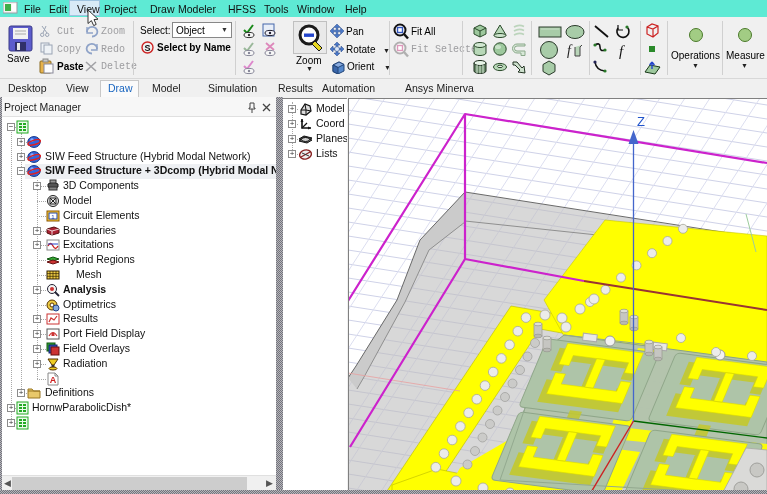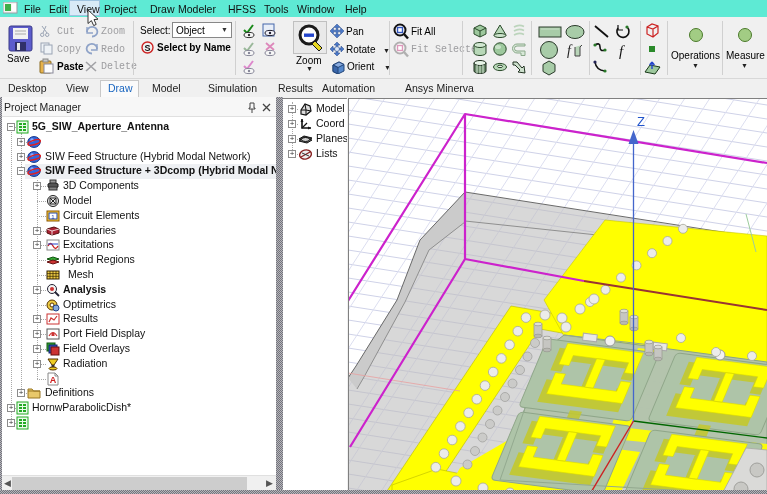--- a/index.html
+++ b/index.html
@@ -286,21 +286,20 @@
 <div class="eb" style="left:5px;top:26px">−</div>
 <svg class="abs" style="left:14px;top:23px" width="14" height="14">
       <rect x="1" y="1" width="11" height="12" fill="#eafaea" stroke="#22aa22"></rect>
       <rect x="3" y="3" width="3" height="2" fill="#22aa22"></rect>
       <rect x="7" y="3" width="3" height="2" fill="#22aa22"></rect>
       <rect x="3" y="6" width="3" height="2" fill="#22aa22"></rect>
       <rect x="7" y="6" width="3" height="2" fill="#22aa22"></rect>
       <rect x="3" y="9" width="3" height="2" fill="#22aa22"></rect>
       <rect x="7" y="9" width="3" height="2" fill="#22aa22"></rect>
     </svg>
-<div class="trow" style="left:30px;top:22px;font-weight:bold">5G_SIW_Aperture_Antenna</div>
 <div class="doth" style="left:19px;top:45px;width:6px;"></div>
 <div class="eb" style="left:15px;top:41px">+</div>
 <svg class="abs" style="left:25px;top:38px" width="14" height="14">
       <ellipse cx="7" cy="7" rx="6.2" ry="5.4" fill="#3366dd" stroke="#113388"></ellipse>
       <circle cx="5" cy="5" r="1.8" fill="#88aaff"></circle>
       <ellipse cx="7" cy="7.5" rx="6.4" ry="2.2" fill="none" stroke="#dd2222" stroke-width="1.5" transform="rotate(-18 7 7)"></ellipse>
     </svg>
 <div class="doth" style="left:19px;top:60px;width:6px;"></div>
 <div class="eb" style="left:15px;top:56px">+</div>
 <svg class="abs" style="left:25px;top:53px" width="14" height="14">
@@ -358,21 +357,21 @@
 <svg class="abs" style="left:44px;top:156px" width="14" height="14">
       <path d="M1,6 L7,4 L13,6 L7,8 Z" fill="#33aa33" stroke="#115511"></path>
       <path d="M1,9 L7,7 L13,9 L7,11 Z" fill="#cc3333" stroke="#661111"></path>
     </svg>
 <div class="trow" style="left:61px;top:155px;font-weight:normal">Hybrid Regions</div>
 <div class="doth" style="left:35px;top:178px;width:9px;"></div>
 <svg class="abs" style="left:44px;top:171px" width="14" height="14">
       <rect x="1" y="3" width="12" height="8" fill="#eecc44" stroke="#332200"></rect>
       <path d="M1,5.6 L13,5.6 M1,8.3 L13,8.3 M4,3 L4,11 M7,3 L7,11 M10,3 L10,11" stroke="#332200" stroke-width="0.7"></path>
     </svg>
-<div class="trow" style="left:66px;top:170px;font-weight:normal">Mesh</div>
+<div class="trow" style="left:74px;top:170px;font-weight:normal">Mesh</div>
 <div class="doth" style="left:35px;top:193px;width:9px;"></div>
 <div class="eb" style="left:31px;top:189px">+</div>
 <svg class="abs" style="left:44px;top:186px" width="14" height="14">
       <circle cx="6" cy="6" r="4.5" fill="#f4f4f4" stroke="#223"></circle>
       <circle cx="6" cy="6" r="2" fill="#cc3333"></circle>
       <path d="M9,9 L13,13" stroke="#223" stroke-width="1.8"></path>
     </svg>
 <div class="trow" style="left:61px;top:185px;font-weight:bold">Analysis</div>
 <div class="doth" style="left:35px;top:208px;width:9px;"></div>
 <svg class="abs" style="left:44px;top:201px" width="14" height="14">

